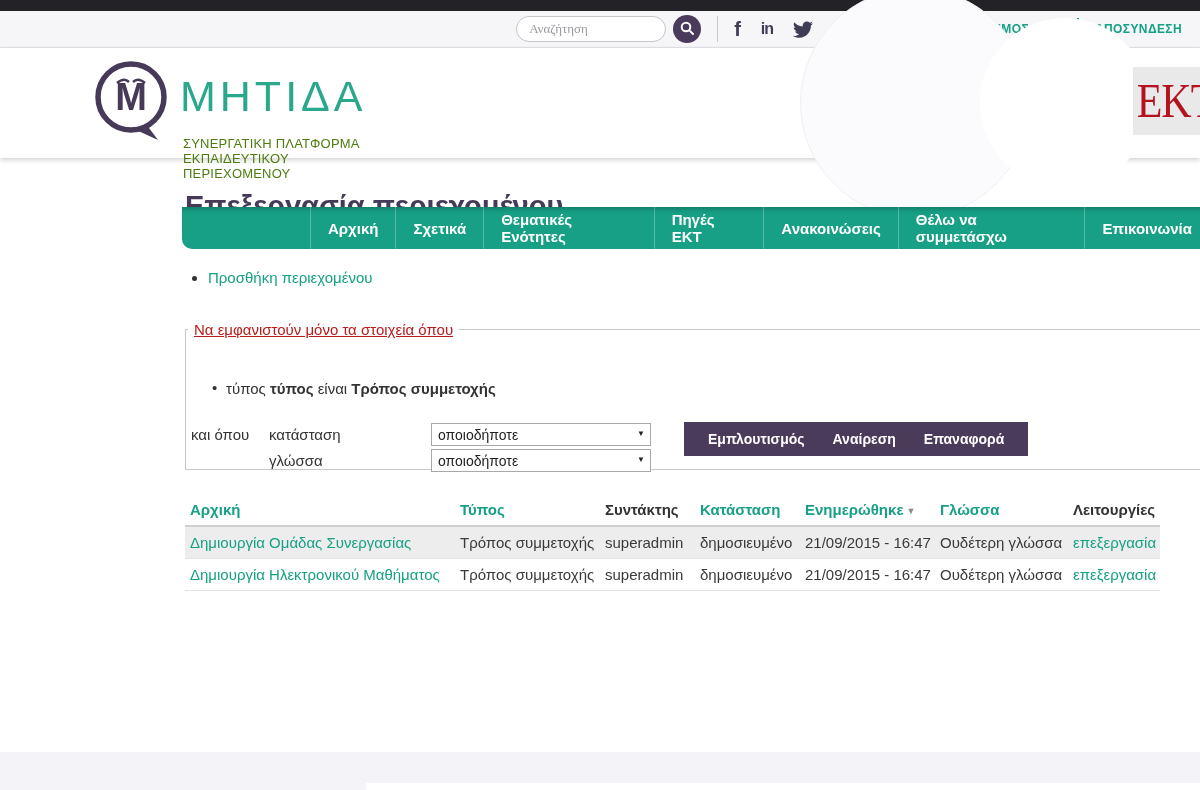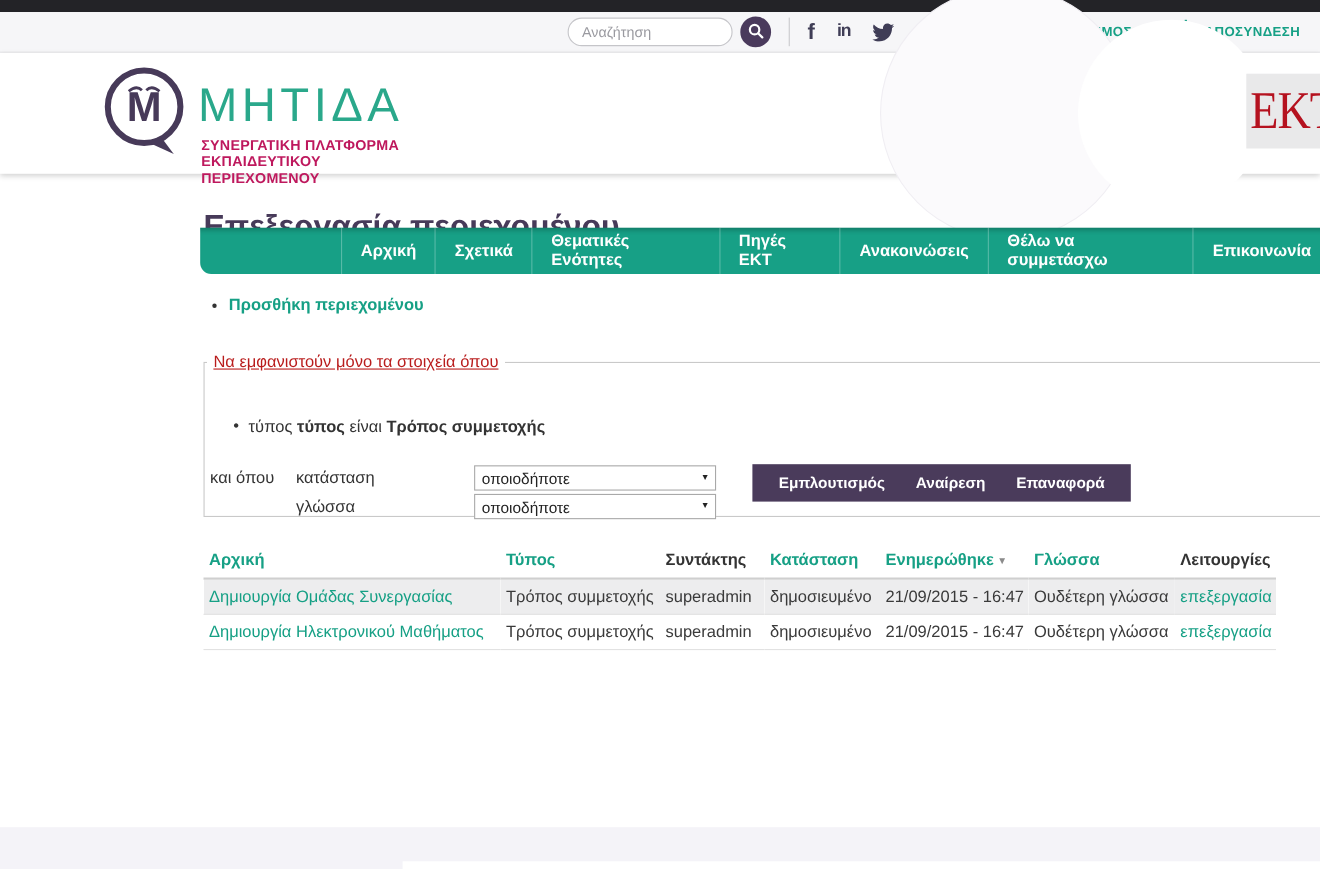--- a/index.html
+++ b/index.html
@@ -8,21 +8,21 @@
 
   
   .topstrip { height: 11px; background: #232327; width: 100%; }
 
   
   .utilbar { height: 37px; background: #f6f6f8; border-bottom: 1px solid #e4e4e8;
     display: flex; align-items: center; justify-content: flex-end; padding-right: 18px; }
   .search-wrap { display: flex; align-items: center; }
   .search-input { width: 150px; height: 26px; border: 1px solid #c5c5c9; border-radius: 13px;
     padding: 0 12px; font-size: 13px; color: #555; background: #fff; outline: none;
-    font-family: Liberation Sans, sans-serif; }
+    font-family: Liberation Serif, serif; }
   .search-input::placeholder { color: #9a9aa0; }
   .search-btn { width: 28px; height: 28px; border-radius: 50%; background: #4a3a5c; border: none;
     margin-left: 7px; cursor: pointer; display: flex; align-items: center; justify-content: center; }
   .vdiv { width: 1px; height: 26px; background: #c9c9cd; margin: 0 16px; }
   .vdiv.teal { background: #16a085; width: 2px; height: 22px; }
   .social { display: flex; align-items: center; gap: 20px; }
   .social a { text-decoration: none; color: #3f3d56; display: flex; align-items: center; }
   .fb-glyph { font-size: 20px; font-weight: bold; color: #3f3d56; }
   .in-glyph { font-size: 16px; font-weight: bold; color: #3f3d56; letter-spacing: -1px; }
   .yt { display: flex; flex-direction: column; align-items: center; line-height: 1; }
@@ -38,40 +38,40 @@
   .header { position: relative; height: 110px; background: #fff;
     box-shadow: 0 2px 5px rgba(0,0,0,.18); z-index: 2; }
   .deco-circle1 { position: absolute; left: 800px; top: -60px; width: 230px; height: 230px;
     border-radius: 50%; border: 1px solid #f0eef3; background: #fbfafc; }
   .deco-circle2 { position: absolute; left: 980px; top: -30px; width: 170px; height: 170px;
     border-radius: 50%; background: #fff; }
   .logo-link { position: absolute; left: 92px; top: 10px; width: 300px; height: 92px;
     display: block; text-decoration: none; }
   .brand-text { position: absolute; left: 88px; top: 14px; font-size: 43px; font-weight: 500;
     color: #2aa88b; letter-spacing: 4px; }
-  .tagline { position: absolute; left: 91px; top: 66px; font-size: 13px; font-weight: bold;
-    color: #be185d; letter-spacing: .2px; }
+  .tagline { position: absolute; left: 91px; top: 78px; font-size: 13px; font-weight: normal;
+    color: #4d7c0f; letter-spacing: .2px; }
   .ekt-logo { position: absolute; left: 1133px; top: 19px; width: 86px; height: 68px;
     background: #e9e9ea; display: flex; align-items: center; justify-content: center; }
   .ekt-text { font-family: "Liberation Serif", serif; font-size: 42px; color: #b5121f;
     font-weight: 500; letter-spacing: -1px; transform: scaleY(1.15); }
 
   
   .nav { position: absolute; left: 182px; top: 159px; width: 1028px; height: 42px;
     background: #17a086; border-bottom-left-radius: 10px; display: flex; align-items: stretch;
     padding-left: 128px; box-shadow: inset 0 5px 5px -3px rgba(0,0,0,.25); z-index: 1; }
   .nav a { color: #fff; font-size: 15px; font-weight: bold; text-decoration: none;
     display: flex; align-items: center; padding: 0 17px; border-right: 1px solid rgba(255,255,255,.28); }
   .nav a:first-child { border-left: 1px solid rgba(255,255,255,.28); }
 
   
   .content { padding: 32px 0 0 185px; position: relative; }
   h1.page-title { font-size: 29px; font-weight: bold; color: #473a59; margin-bottom: 46px; }
   ul.actions { list-style: disc; padding-left: 23px; color: #333; }
-  ul.actions a { color: #16a085; font-size: 15px; text-decoration: none; font-weight: bold; }
+  ul.actions a { color: #16a085; font-size: 15px; text-decoration: none; }
 
   fieldset.filters { position: relative; margin-top: 34px; width: 1025px; height: 149px;
     border: 1px solid #c9c9c9; }
   fieldset.filters legend { font-size: 15px; color: #b91c1c; padding: 0 6px; margin-left: 2px; text-decoration: underline; }
   .active-cond { position: absolute; left: 40px; top: 42px; font-size: 15px; color: #333; }
   .active-cond::before { content: "•"; position: absolute; left: -14px; top: -1px; color: #333; }
   .active-cond b { font-weight: bold; }
   .filter-row { position: absolute; left: 5px; display: flex; align-items: center; }
   .filter-row.r1 { top: 85px; }
   .filter-row.r2 { top: 111px; }

